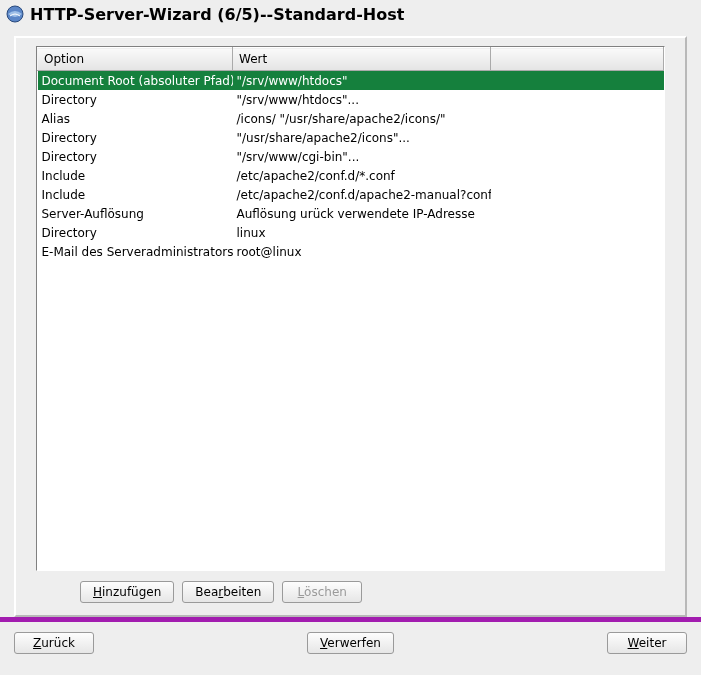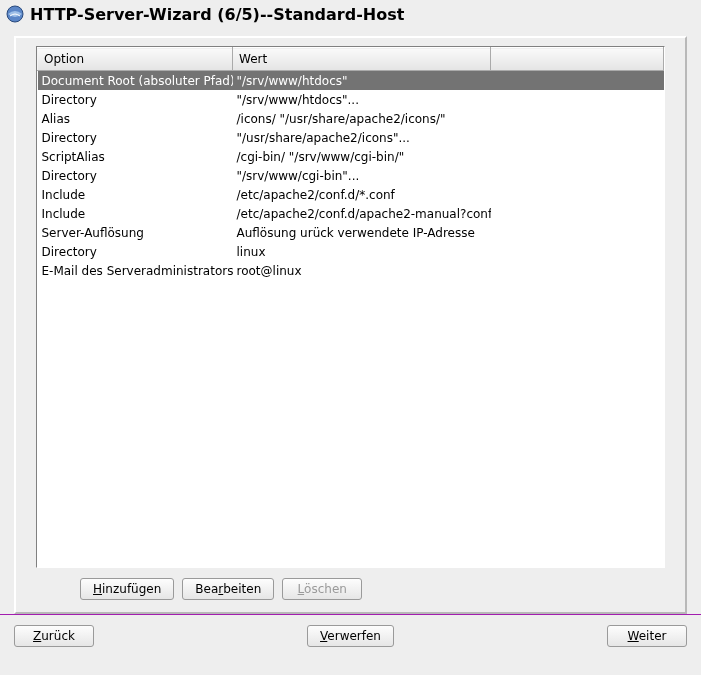--- a/index.html
+++ b/index.html
@@ -81,21 +81,21 @@
     height: 18px;
   }
   table.grid td {
     padding: 1px 6px 1px 4px;
     white-space: nowrap;
     overflow: hidden;
     height: 17px;
     vertical-align: middle;
   }
   tr.selected td {
-    background: #737373;
+    background: #15803d;
     color: #ffffff;
   }
   .col-option { width: 195px; }
   .col-wert   { width: 258px; }
   .col-rest   { width: auto; }
 
   .action-row {
     margin-top: 10px;
     display: flex;
     gap: 8px;
@@ -112,22 +112,22 @@
     color: #000;
     cursor: default;
   }
   button.std[disabled] {
     color: #9a9a9a;
   }
   .mn { text-decoration: underline; }
 
   .bottom-bar {
     flex: 0 0 auto;
-    border-top: 1px solid #a21caf;
-    padding: 10px 14px 28px 14px;
+    border-top: 5px solid #a21caf;
+    padding: 10px 14px 21px 14px;
     display: flex;
     align-items: flex-start;
   }
   .bottom-bar .spacer { flex: 1 1 auto; }
 </style>
 </head>
 <body>
 
 <div class="window">
 
@@ -174,25 +174,20 @@
                 <td>Alias</td>
                 <td>/icons/ "/usr/share/apache2/icons/"</td>
                 <td></td>
               </tr>
               <tr>
                 <td>Directory</td>
                 <td>"/usr/share/apache2/icons"...</td>
                 <td></td>
               </tr>
               <tr>
-                <td>ScriptAlias</td>
-                <td>/cgi-bin/ "/srv/www/cgi-bin/"</td>
-                <td></td>
-              </tr>
-              <tr>
                 <td>Directory</td>
                 <td>"/srv/www/cgi-bin"...</td>
                 <td></td>
               </tr>
               <tr>
                 <td>Include</td>
                 <td>/etc/apache2/conf.d/*.conf</td>
                 <td></td>
               </tr>
               <tr>

